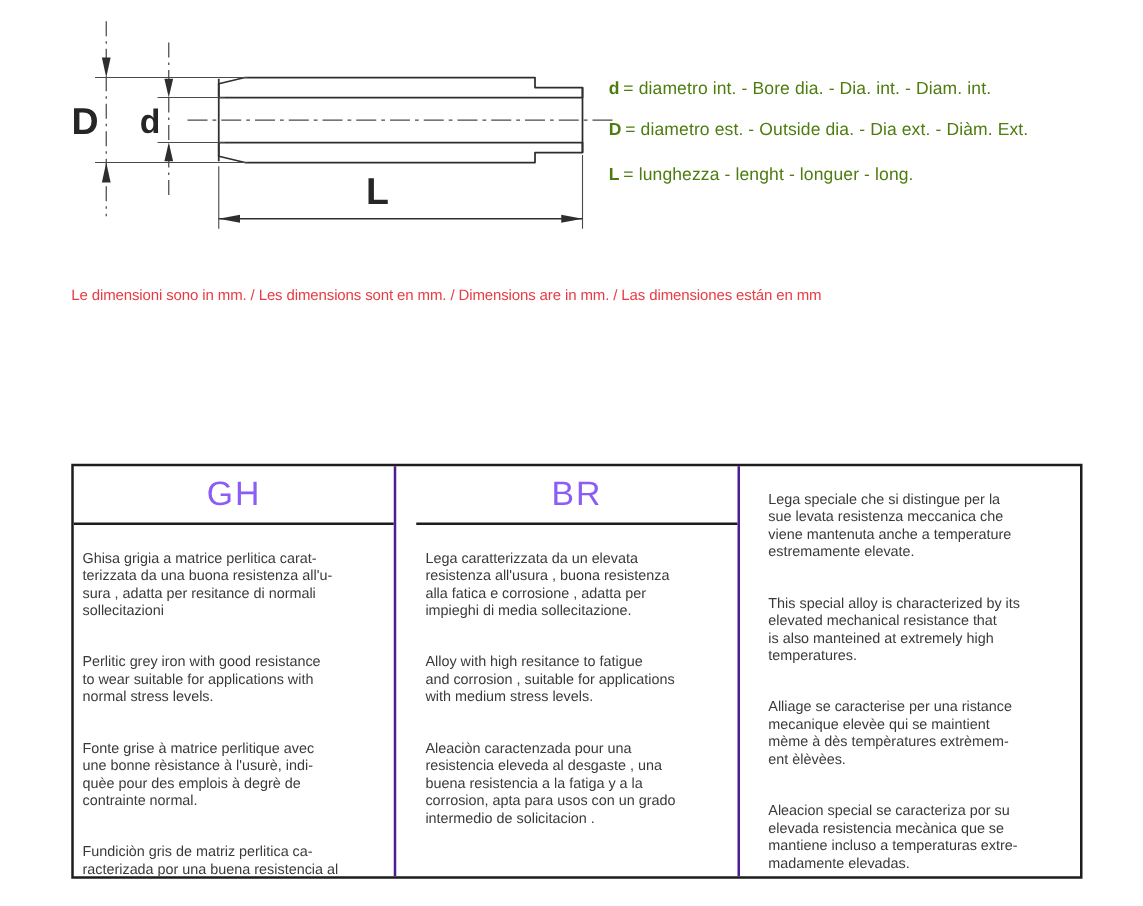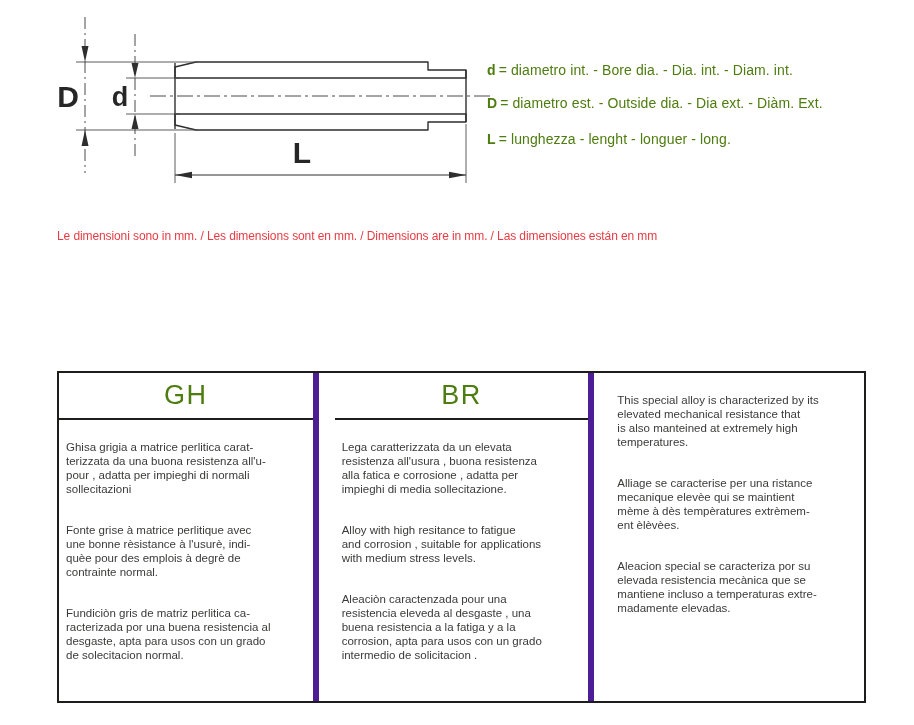--- a/index.html
+++ b/index.html
@@ -31,26 +31,26 @@
   }
   
   #materials-table {
     position: absolute; left: 57px; top: 371px;
     width: 809px; height: 332px;
     border: 2px solid #1d1d1b;
     display: flex;
     background: #ffffff;
   }
   .mat-col { flex: 1 1 0; display: flex; flex-direction: column; }
-  .mat-col + .mat-col { border-left: 6px solid #4c1d95; padding-left: 16px; }
+  .mat-col + .mat-col { border-left: 2px solid #4c1d95; padding-left: 16px; }
   .mat-header {
     height: 47px; flex: 0 0 47px;
     border-bottom: 2px solid #1d1d1b;
     display: flex; align-items: center; justify-content: center;
-    font-size: 27px; letter-spacing: 1.5px; color: #4d7c0f;
+    font-size: 27px; letter-spacing: 1.5px; color: #8b5cf6;
   }
   .mat-body {
     flex: 1 1 auto;
     padding: 6px 6px 4px 7px;
     font-size: 11.5px; line-height: 14px; color: #3a3a39;
     white-space: pre-line;
     overflow: hidden;
   }
   .mat-para { margin-bottom: 13px; }
   .mat-para:last-child { margin-bottom: 0; }
@@ -110,22 +110,25 @@
 
   <div id="dimensions-note">Le dimensioni sono in mm. / Les dimensions sont en mm. / Dimensions are in mm. / Las dimensiones están en mm</div>
 
   <div id="materials-table">
 
     <div class="mat-col">
       <div class="mat-header">GH</div>
       <div class="mat-body">
         <div class="mat-para">Ghisa grigia a matrice perlitica carat-
 terizzata da una buona resistenza all'u-
-pour , adatta per impieghi di normali
+sura , adatta per resitance di normali
 sollecitazioni</div>
+        <div class="mat-para">Perlitic grey iron with good resistance
+to wear suitable for applications with
+normal stress levels.</div>
         <div class="mat-para">Fonte grise à matrice perlitique avec
 une bonne rèsistance à l'usurè, indi-
 quèe pour des emplois à degrè de
 contrainte normal.</div>
         <div class="mat-para">Fundiciòn gris de matriz perlitica ca-
 racterizada por una buena resistencia al
 desgaste, apta para usos con un grado
 de solecitacion normal.</div>
       </div>
     </div>
@@ -143,20 +146,24 @@
         <div class="mat-para">Aleaciòn caractenzada pour una
 resistencia eleveda al desgaste , una
 buena resistencia a la fatiga y a la
 corrosion, apta para usos con un grado
 intermedio de solicitacion .</div>
       </div>
     </div>
 
     <div class="mat-col">
       <div class="mat-body">
+        <div class="mat-para">Lega speciale che si distingue per la
+sue levata resistenza meccanica che
+viene mantenuta anche a temperature
+estremamente elevate.</div>
         <div class="mat-para">This special alloy is characterized by its
 elevated mechanical resistance that
 is also manteined at extremely high
 temperatures.</div>
         <div class="mat-para">Alliage se caracterise per una ristance
 mecanique elevèe qui se maintient
 mème à dès tempèratures extrèmem-
 ent èlèvèes.</div>
         <div class="mat-para">Aleacion special se caracteriza por su
 elevada resistencia mecànica que se

